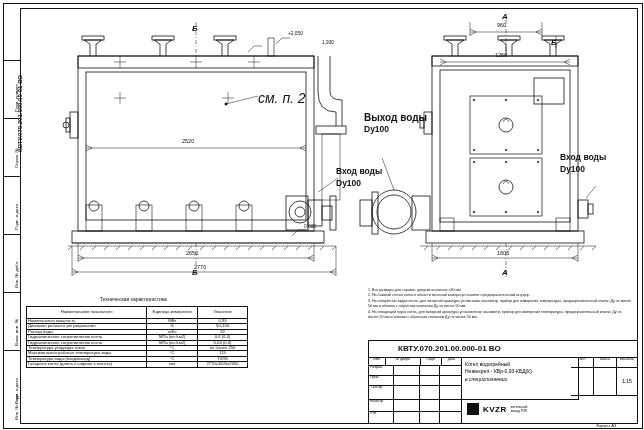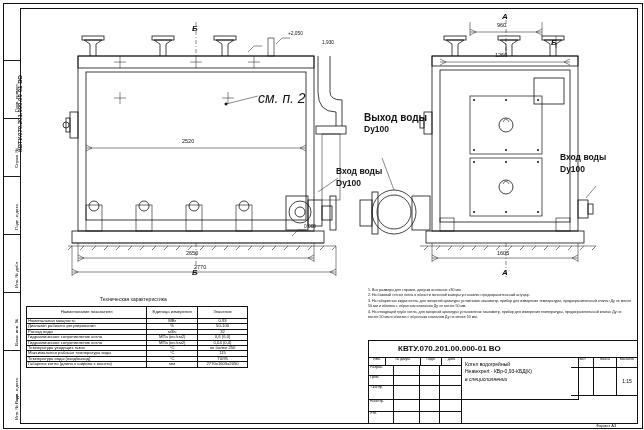--- a/index.html
+++ b/index.html
@@ -428,19 +428,29 @@
       <span style="width:22px;border-right:0.6px solid #111;text-align:center;">Лист</span>
       <span style="width:22px;border-right:0.6px solid #111;text-align:center;">Масса</span>
       <span style="flex:1;text-align:center;">Масштаб</span>
     </div>
     <div style="position:absolute;left:202px;top:26px;width:66px;height:28px;border-bottom:1px solid #111;display:flex;align-items:center;font-size:5px;">
       <span style="width:22px;border-right:0.6px solid #111;height:28px;"></span>
       <span style="width:22px;border-right:0.6px solid #111;height:28px;"></span>
       <span style="flex:1;text-align:center;">1:15</span>
     </div>
 
+    <div style="position:absolute;left:92px;top:54px;width:176px;height:28px;display:flex;align-items:center;padding-left:6px;">
+      <div style="width:12px;height:12px;background:#111;margin-right:4px;"></div>
+      <div>
+        <div style="font-size:8px;font-weight:bold;letter-spacing:0.5px;">KVZR</div>
+      </div>
+      <div style="margin-left:4px;">
+        <div style="font-size:3.4px;">котельный</div>
+        <div style="font-size:3.4px;">завод РЗК</div>
+      </div>
+    </div>
   </div>
 
   <div class="txt" style="left:398px;top:344px;font-size:8px;font-weight:bold;">КВТУ.070.201.00.000-01 ВО</div>
 
   <div class="txt" style="left:596px;top:423px;font-size:4px;">Формат  A3</div>
 
 </div>
 
 </body></html>

